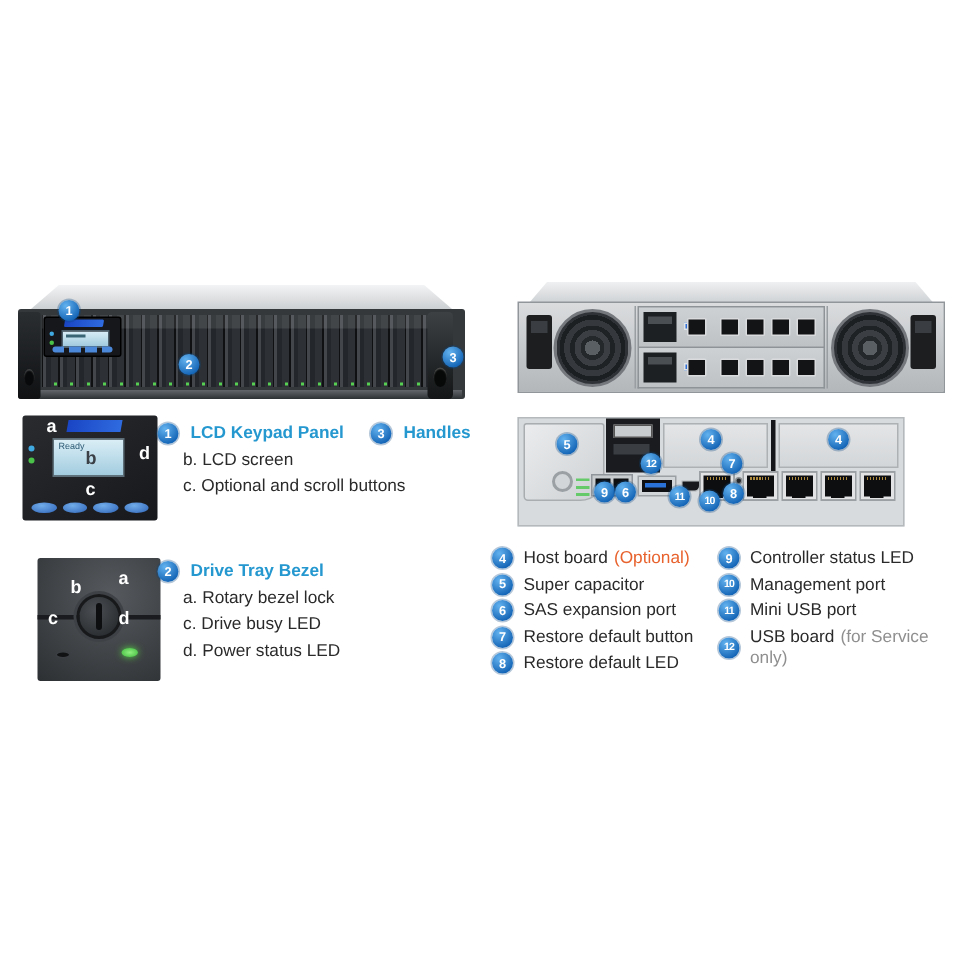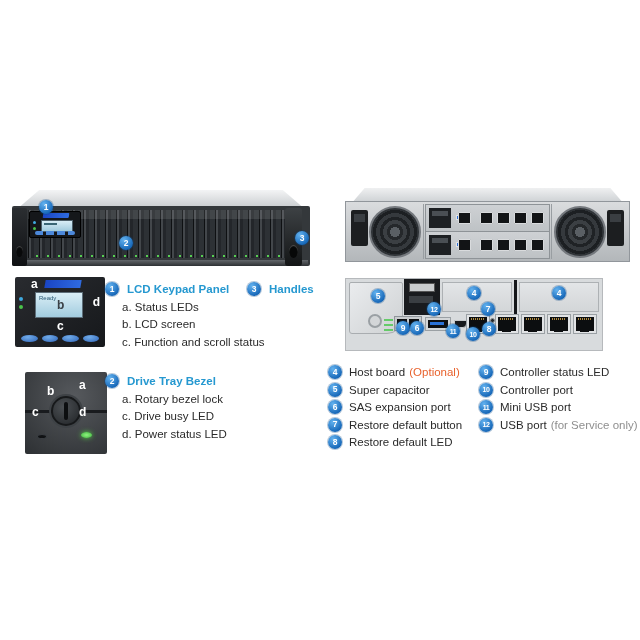--- a/index.html
+++ b/index.html
@@ -247,23 +247,22 @@
 
   <div class="h-row" style="left:105px; top:282px;">
     <span class="badge">1</span>
     <span class="h-title">LCD Keypad Panel</span>
   </div>
   <div class="h-row" style="left:247px; top:282px;">
     <span class="badge">3</span>
     <span class="h-title">Handles</span>
   </div>
   <div class="sub-list" style="left:122px; top:299px;">
-    <div>a. Status LEDs</div>
     <div>b. LCD screen</div>
-    <div>c. Function and scroll status</div>
+    <div>c. Optional and scroll buttons</div>
   </div>
 
   <div class="bezel">
     <div class="hline"></div>
     <div class="lock"></div>
     <span class="lbl" style="left:54px; top:6px;">a</span>
     <span class="lbl" style="left:22px; top:12px;">b</span>
     <span class="lbl" style="left:7px; top:33px;">c</span>
     <span class="lbl" style="left:54px; top:33px;">d</span>
     <div class="led-green"></div>
@@ -336,25 +335,25 @@
     </div>
   </div>
 
   <div class="legend-col" style="left:479px; top:365px;">
     <div class="legend-row">
       <span class="badge">9</span>
       <span>Controller status LED</span>
     </div>
     <div class="legend-row">
       <span class="badge two">10</span>
-      <span>Controller port</span>
+      <span>Management port</span>
     </div>
     <div class="legend-row">
       <span class="badge two">11</span>
       <span>Mini USB port</span>
     </div>
     <div class="legend-row">
       <span class="badge two">12</span>
-      <span><span>USB port</span><span class="sfx gray">(for Service only)</span></span>
+      <span><span>USB board</span><span class="sfx gray">(for Service only)</span></span>
     </div>
   </div>
 
 </div>
 
 </body></html>

